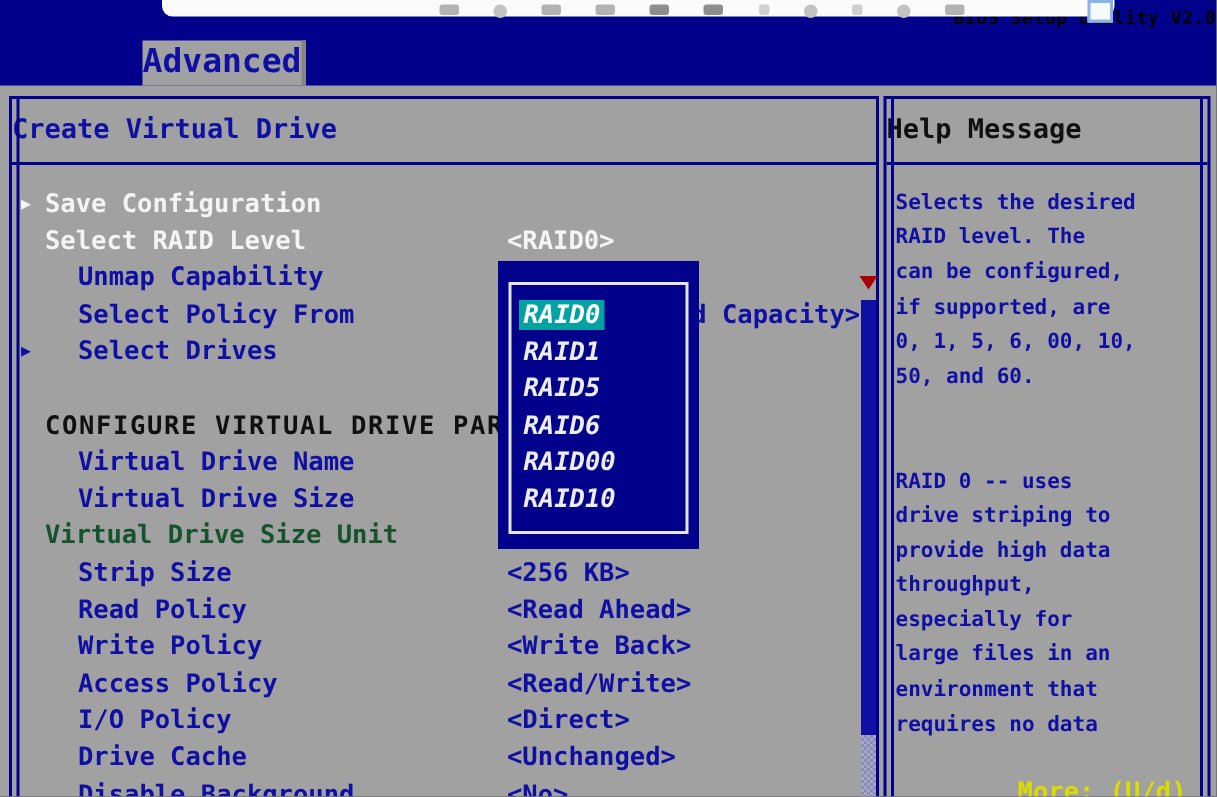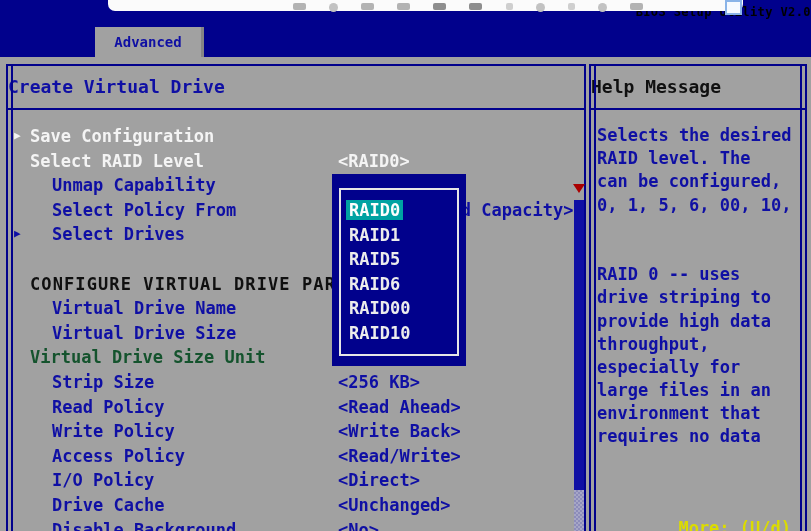--- a/index.html
+++ b/index.html
@@ -15,21 +15,21 @@
     border-radius:0 0 7px 7px;z-index:3;display:flex;align-items:flex-start;
     padding:3px 100px 0 185px;box-sizing:border-box;justify-content:space-between;}
   .tb-icon{height:7px;width:13px;background:#b3b3b3;border-radius:2px;}
   .tb-icon.circle{width:9px;height:9px;border-radius:50%;background:#c2c2c2;}
   .tb-icon.dark{background:#8e8e8e;}
   .tb-icon.slim{width:7px;background:#cfcfcf;}
   .ext-box{position:absolute;left:725px;top:0;width:13px;height:11px;background:#f6faff;
     border:2px solid #8ab4e8;z-index:4;}
   
   .tab{position:absolute;left:95px;top:27px;width:106px;height:30px;background:#a1a1a1;
-    color:#0f0fa4;font-size:14px;text-align:center;line-height:30px;z-index:2;
+    color:#0f0fa4;font-size:22px;text-align:center;line-height:30px;z-index:2;
     border-right:3px solid #858585;}
   
   .panel{position:absolute;top:64px;border:2px solid #01018c;background:#a1a1a1;box-sizing:border-box;}
   #left-panel{left:6px;width:580px;height:478px;}
   #right-panel{left:589px;width:218px;height:478px;}
   .panel::before{content:"";position:absolute;left:3px;top:0;bottom:0;width:2px;background:#01018c;}
   #right-panel::after{content:"";position:absolute;right:3px;top:0;bottom:0;width:2px;background:#01018c;}
   .panel-header{height:42px;line-height:42px;text-align:left;border-bottom:2px solid #01018c;
     font-size:18px;}
   #left-panel .panel-header{color:#0f0fa4;}
@@ -53,25 +53,25 @@
   .sb-dither{position:absolute;right:0;top:366px;width:10px;height:84px;background:#a6a6c6;
     background-image:linear-gradient(45deg,#8c8cba 25%,transparent 25%,transparent 75%,#8c8cba 75%),
       linear-gradient(45deg,#8c8cba 25%,transparent 25%,transparent 75%,#8c8cba 75%);
     background-size:4px 4px;background-position:0 0,2px 2px;}
   
   #dropdown{position:absolute;left:332px;top:174px;width:134px;height:192px;background:#01018c;z-index:5;}
   #dropdown .inner-border{position:absolute;left:7px;right:7px;top:14px;bottom:10px;
     border:2px solid #e6e6e6;pointer-events:none;}
   .dd-list{position:absolute;left:14px;top:24px;right:10px;}
   .dd-item{height:24.6px;line-height:24.6px;font-size:17px;color:#ececec;white-space:nowrap;}
-  .dd-item .dd-text{padding:0 3px;}
+  .dd-item .dd-text{padding:0 3px;font-style:italic;}
   .dd-item.selected .dd-text{background:#00a2a2;color:#fdfdfd;}
   
   .help{position:absolute;left:6px;top:58px;right:4px;}
-  .help-line{height:23.2px;line-height:23.2px;font-size:17px;color:#0f0fa4;white-space:nowrap;}
+  .help-line{height:23.2px;line-height:23.2px;font-size:14px;color:#0f0fa4;white-space:nowrap;}
   .help-more{position:absolute;top:452px;right:14px;font-size:17px;color:#dcdc00;}
 </style>
 </head>
 <body>
 
 <div id="screen">
 
   <div class="top-band"></div>
   <div class="bios-title">BIOS Setup Utility V2.0</div>
 
@@ -132,21 +132,23 @@
         <div class="dd-item"><span class="dd-text">RAID10</span></div>
       </div>
   </div>
 
   <div class="panel" id="right-panel">
     <div class="panel-header">Help Message</div>
     <div class="help" id="help-lines">
         <div class="help-line">Selects the desired</div>
         <div class="help-line">RAID level. The</div>
         <div class="help-line">can be configured,</div>
+        <div class="help-line">if supported, are</div>
         <div class="help-line">0, 1, 5, 6, 00, 10,</div>
+        <div class="help-line">50, and 60.</div>
         <div class="help-line"></div>
         <div class="help-line"></div>
         <div class="help-line">RAID 0 -- uses</div>
         <div class="help-line">drive striping to</div>
         <div class="help-line">provide high data</div>
         <div class="help-line">throughput,</div>
         <div class="help-line">especially for</div>
         <div class="help-line">large files in an</div>
         <div class="help-line">environment that</div>
         <div class="help-line">requires no data</div>

